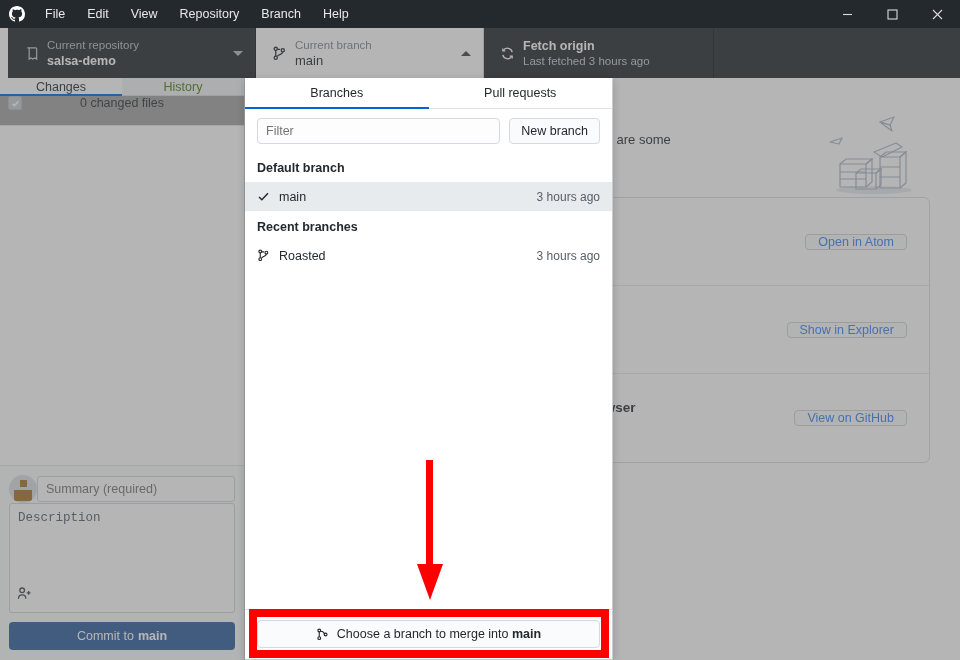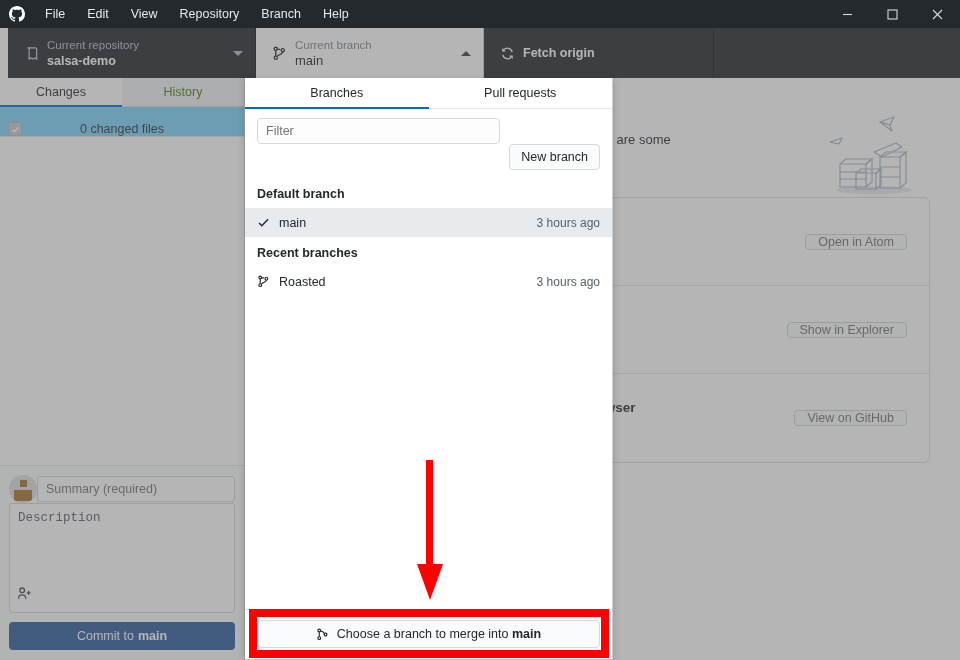--- a/index.html
+++ b/index.html
@@ -53,32 +53,32 @@
   .caret-down { width: 0; height: 0; border-left: 5px solid transparent; border-right: 5px solid transparent; border-top: 5px solid #b7bec5; }
   .caret-up { width: 0; height: 0; border-left: 5px solid transparent; border-right: 5px solid transparent; border-bottom: 5px solid #3c4147; }
   .fetch-sub { font-size: 11.5px; color: #c3cad1; line-height: 15px; white-space: nowrap; }
 
   
   .sidebar {
     position: absolute; top: 78px; left: 0; width: 245px; height: 582px;
     background: #ffffff; display: flex; flex-direction: column;
     border-right: 1px solid #d8dce0;
   }
-  .tabs { display: flex; height: 29px; border-bottom: 1px solid #d8dce0; background: #f6f8fa; text-align: right; }
+  .tabs { display: flex; height: 18px; border-bottom: 1px solid #d8dce0; background: #f6f8fa; text-align: right; }
   .tab {
     flex: 1; display: flex; align-items: center; justify-content: center;
     font-size: 12.5px; color: #24292e; position: relative; background: #ffffff;
   }
   .tab.inactive { background: #f0f2f4; color: #4d7c0f; }
   .tab.active::after {
     content: ""; position: absolute; left: 0; right: 0; bottom: -1px; height: 2px; background: #0366d6;
   }
   .changed-bar {
-    height: 30px; display: flex; align-items: flex-end; padding: 0 8px;
-    border-bottom: 1px solid #e1e4e8; background: #7dd3fc;
+    height: 30px; display: flex; align-items: flex-start; padding: 0 8px;
+    border-bottom: 1px solid #e1e4e8; background: #a3a3a3;
   }
   .chk {
     width: 14px; height: 14px; border: 1px solid #b6bcc2; border-radius: 2px;
     background: #c6cbd1; display: flex; align-items: center; justify-content: center; flex: 0 0 14px;
   }
   .chk svg { width: 9px; height: 9px; stroke: #ffffff; stroke-width: 2.2; fill: none; }
   .changed-text { flex: 1; text-align: center; font-size: 12.5px; color: #2b3137; padding-right: 14px; }
   .file-area { flex: 1; background: #ffffff; }
 
   
@@ -122,21 +122,21 @@
   }
   .card {
     height: 88px; display: flex; align-items: center; padding: 0 22px;
     border-bottom: 1px solid #e4e7ea;
   }
   .card:last-child { border-bottom: none; }
   .card-txt { flex: 1; padding-right: 20px; }
   .card-title { font-size: 13.5px; color: #24292e; font-weight: bold; margin-bottom: 5px; }
   .card-desc { font-size: 12.5px; color: #3b4248; line-height: 17px; }
   .card-btn {
-    border: 1px solid #cfd4d9; border-radius: 4px; background: #fafbfc; color: #737373;
+    border: 1px solid #cfd4d9; border-radius: 4px; background: #fafbfc; color: #3b82f6;
     font-size: 12.5px; padding: 0 12px; white-space: nowrap;
     font-family: "Liberation Sans", sans-serif;
   }
 
   
   .dim {
     position: absolute; top: 28px; left: 0; width: 960px; height: 632px;
     background: rgba(90, 90, 90, 0.45); z-index: 50;
   }
 
@@ -156,21 +156,21 @@
   .dd-tab.active::after {
     content: ""; position: absolute; left: 0; right: 0; bottom: -1px; height: 2.5px; background: #0366d6;
   }
   .dd-filter-row { display: flex; gap: 9px; padding: 9px 12px 8px 12px; flex: 0 0 auto; }
   .dd-filter {
     flex: 1; height: 26px; border: 1px solid #d5d9dd; border-radius: 4px; background: #fdfdfd;
     font-size: 12.5px; color: #57606a; padding: 0 8px; font-family: "Liberation Sans", sans-serif;
   }
   .dd-newbranch {
     border: 1px solid #d5d9dd; border-radius: 4px; background: #fafbfc; color: #24292e;
-    font-size: 12.5px; padding: 0 11px; height: 26px; font-family: "Liberation Sans", sans-serif; margin-top: 26px;
+    font-size: 12.5px; padding: 0 11px; height: 26px; font-family: "Liberation Sans", sans-serif;
   }
   .dd-list { flex: 1; overflow: hidden; }
   .dd-group { font-size: 12.5px; color: #24292e; font-weight: bold; padding: 9px 12px 7px 12px; }
   .dd-row {
     height: 29px; display: flex; align-items: center; padding: 0 12px; font-size: 12.5px; color: #24292e;
   }
   .dd-row.selected { background: #e8ebee; }
   .dd-ico { width: 22px; flex: 0 0 22px; display: flex; align-items: center; }
   .dd-ico svg { width: 13px; height: 13px; }
   .dd-name { flex: 1; }
@@ -271,20 +271,21 @@
       <div class="tb-icon">
         <svg viewBox="0 0 16 16" fill="none" stroke="#ffffff" stroke-width="1.3">
           <path d="M13 6.5A5.2 5.2 0 0 0 3.4 5"></path>
             <path d="M3 2.6V5.2h2.6"></path>
           <path d="M3 9.5A5.2 5.2 0 0 0 12.6 11"></path>
             <path d="M13 13.4V10.8h-2.6"></path>
         </svg>
       </div>
       <div class="tb-text">
         <div class="tb-value">Fetch origin</div>
+        <div class="fetch-sub">Last fetched 3 hours ago</div>
       </div>
     </div>
 
     <div class="tb-cell tb-rest"></div>
   </div>
 
   <div class="sidebar">
     <div class="tabs">
       <div class="tab active">Changes</div>
       <div class="tab inactive">History</div>

